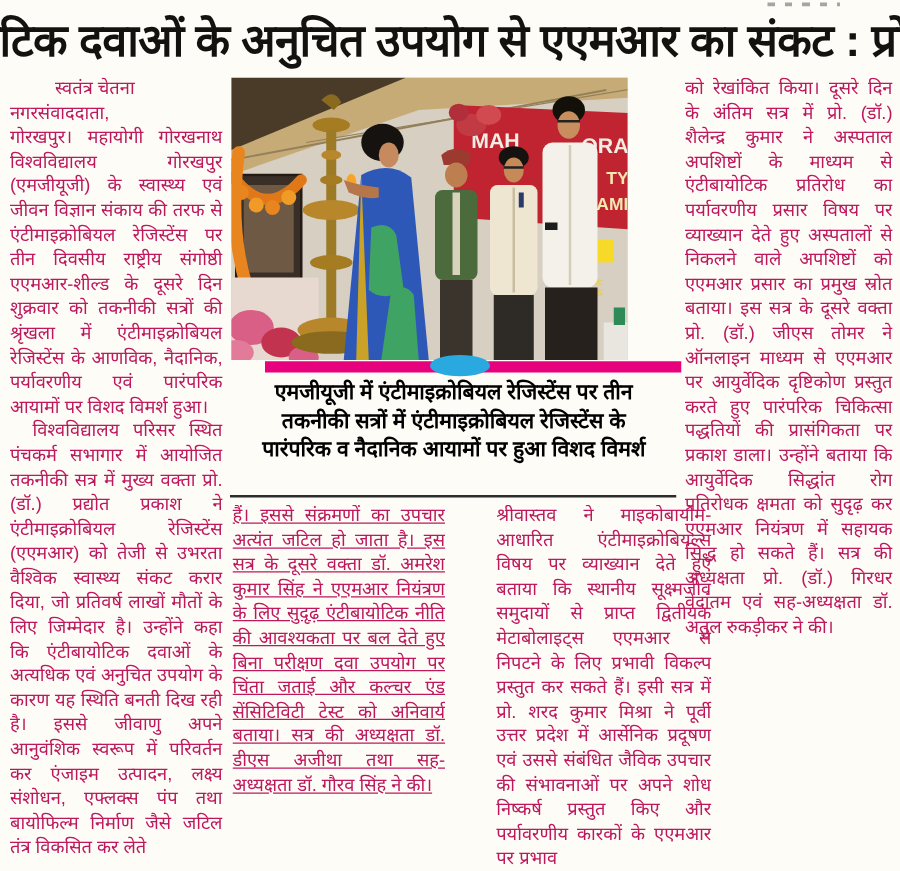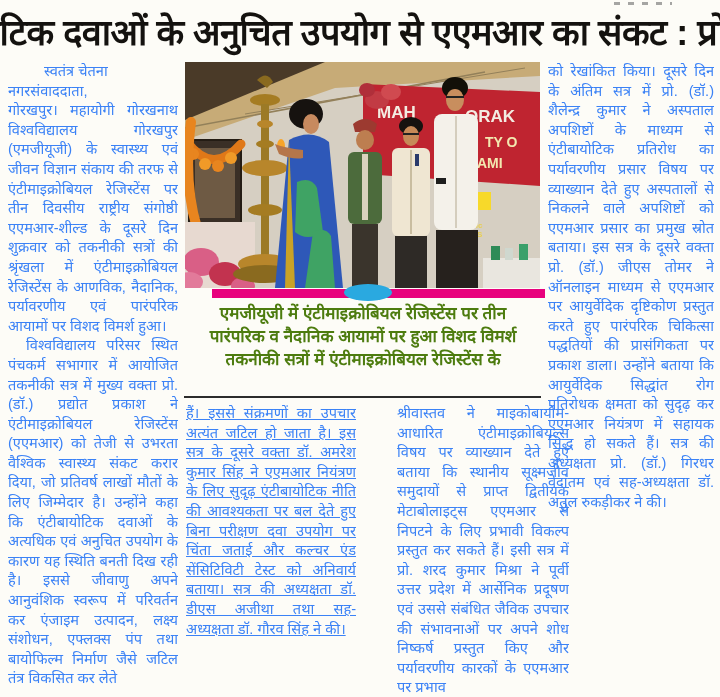--- a/index.html
+++ b/index.html
@@ -19,41 +19,41 @@
   .headline h1{
     margin:0;font-size:36px;font-weight:700;letter-spacing:-0.5px;
     color:#14120f;white-space:nowrap;
   }
   .scan-artifact{
     position:absolute;top:2px;right:48px;width:58px;height:3px;
     background:repeating-linear-gradient(90deg,#6b6b6b 0 6px,transparent 6px 14px);
     opacity:.6;
   }
   
-  .col{position:absolute;font-size:14.6px;line-height:19.6px;text-align:justify;color:#3b82f6;}
+  .col{position:absolute;font-size:14.6px;line-height:19.6px;text-align:justify;color:#be185d;}
   .col p{margin:0;}
   .col p.indent{text-indent:18px;}
   .col-left{left:8px;top:62px;width:170px;height:633px;overflow:hidden;}
   .col-mid{left:186px;top:404px;width:170px;height:291px;overflow:hidden;text-decoration:underline;}
   .col-third{left:368px;top:404px;width:172px;height:291px;overflow:hidden;margin-left:29px;}
   .col-right{left:548px;top:62px;width:166px;height:633px;overflow:hidden;}
   .masthead{display:block;text-indent:36px;}
   .byline-row{display:flex;justify-content:flex-start;}
   
   .photo{
-    position:absolute;left:185px;top:62px;width:355px;height:226px;
+    position:absolute;left:185px;top:62px;width:317px;height:226px;
     background:#d8d2c6;overflow:hidden;
   }
   
   .magenta-bar{position:absolute;left:212px;top:289px;width:333px;height:9px;background:#e8017d;}
   .blue-oval{position:absolute;left:344px;top:284px;width:48px;height:17px;border-radius:50%;background:#2aa9e0;}
   
   .caption{
     position:absolute;left:184px;top:302px;width:358px;
-    text-align:center;font-size:17px;font-weight:700;color:#4d7c0f;line-height:23px;
+    text-align:center;font-size:17px;font-weight:700;color:#000000;line-height:23px;
   }
   .caption-rule{position:absolute;left:184px;top:396px;width:357px;height:2px;background:#2c2c2c;}
 </style>
 </head>
 <body>
 
 <div class="page">
 
   <div class="headline">
     <h1>एंटीबायोटिक दवाओं के अनुचित उपयोग से एएमआर का संकट : प्रो. प्रकाश</h1>
@@ -180,22 +180,22 @@
         <rect x="334" y="182" width="9" height="16" fill="#3aa06a"></rect>
       </g>
     </svg>
   </div>
 
   <div class="magenta-bar"></div>
   <div class="blue-oval"></div>
 
   <div class="caption">
     <div>एमजीयूजी में एंटीमाइक्रोबियल रेजिस्टेंस पर तीन</div>
+    <div>तकनीकी सत्रों में एंटीमाइक्रोबियल रेजिस्टेंस के</div>
     <div>पारंपरिक व नैदानिक आयामों पर हुआ विशद विमर्श</div>
-    <div>तकनीकी सत्रों में एंटीमाइक्रोबियल रेजिस्टेंस के</div>
   </div>
   <div class="caption-rule"></div>
 
   <div class="col col-mid">
     <p>हैं। इससे संक्रमणों का उपचार अत्यंत जटिल हो जाता है। इस सत्र के दूसरे वक्ता डॉ. अमरेश कुमार सिंह ने एएमआर नियंत्रण के लिए सुदृढ़ एंटीबायोटिक नीति की आवश्यकता पर बल देते हुए बिना परीक्षण दवा उपयोग पर चिंता जताई और कल्चर एंड सेंसिटिविटी टेस्ट को अनिवार्य बताया। सत्र की अध्यक्षता डॉ. डीएस अजीथा तथा सह-अध्यक्षता डॉ. गौरव सिंह ने की।</p>
   </div>
 
   <div class="col col-third">
     <p>श्रीवास्तव ने माइकोबायोम-आधारित एंटीमाइक्रोबियल्स विषय पर व्याख्यान देते हुए बताया कि स्थानीय सूक्ष्मजीव समुदायों से प्राप्त द्वितीयक मेटाबोलाइट्स एएमआर से निपटने के लिए प्रभावी विकल्प प्रस्तुत कर सकते हैं। इसी सत्र में प्रो. शरद कुमार मिश्रा ने पूर्वी उत्तर प्रदेश में आर्सेनिक प्रदूषण एवं उससे संबंधित जैविक उपचार की संभावनाओं पर अपने शोध निष्कर्ष प्रस्तुत किए और पर्यावरणीय कारकों के एएमआर पर प्रभाव</p>
   </div>

